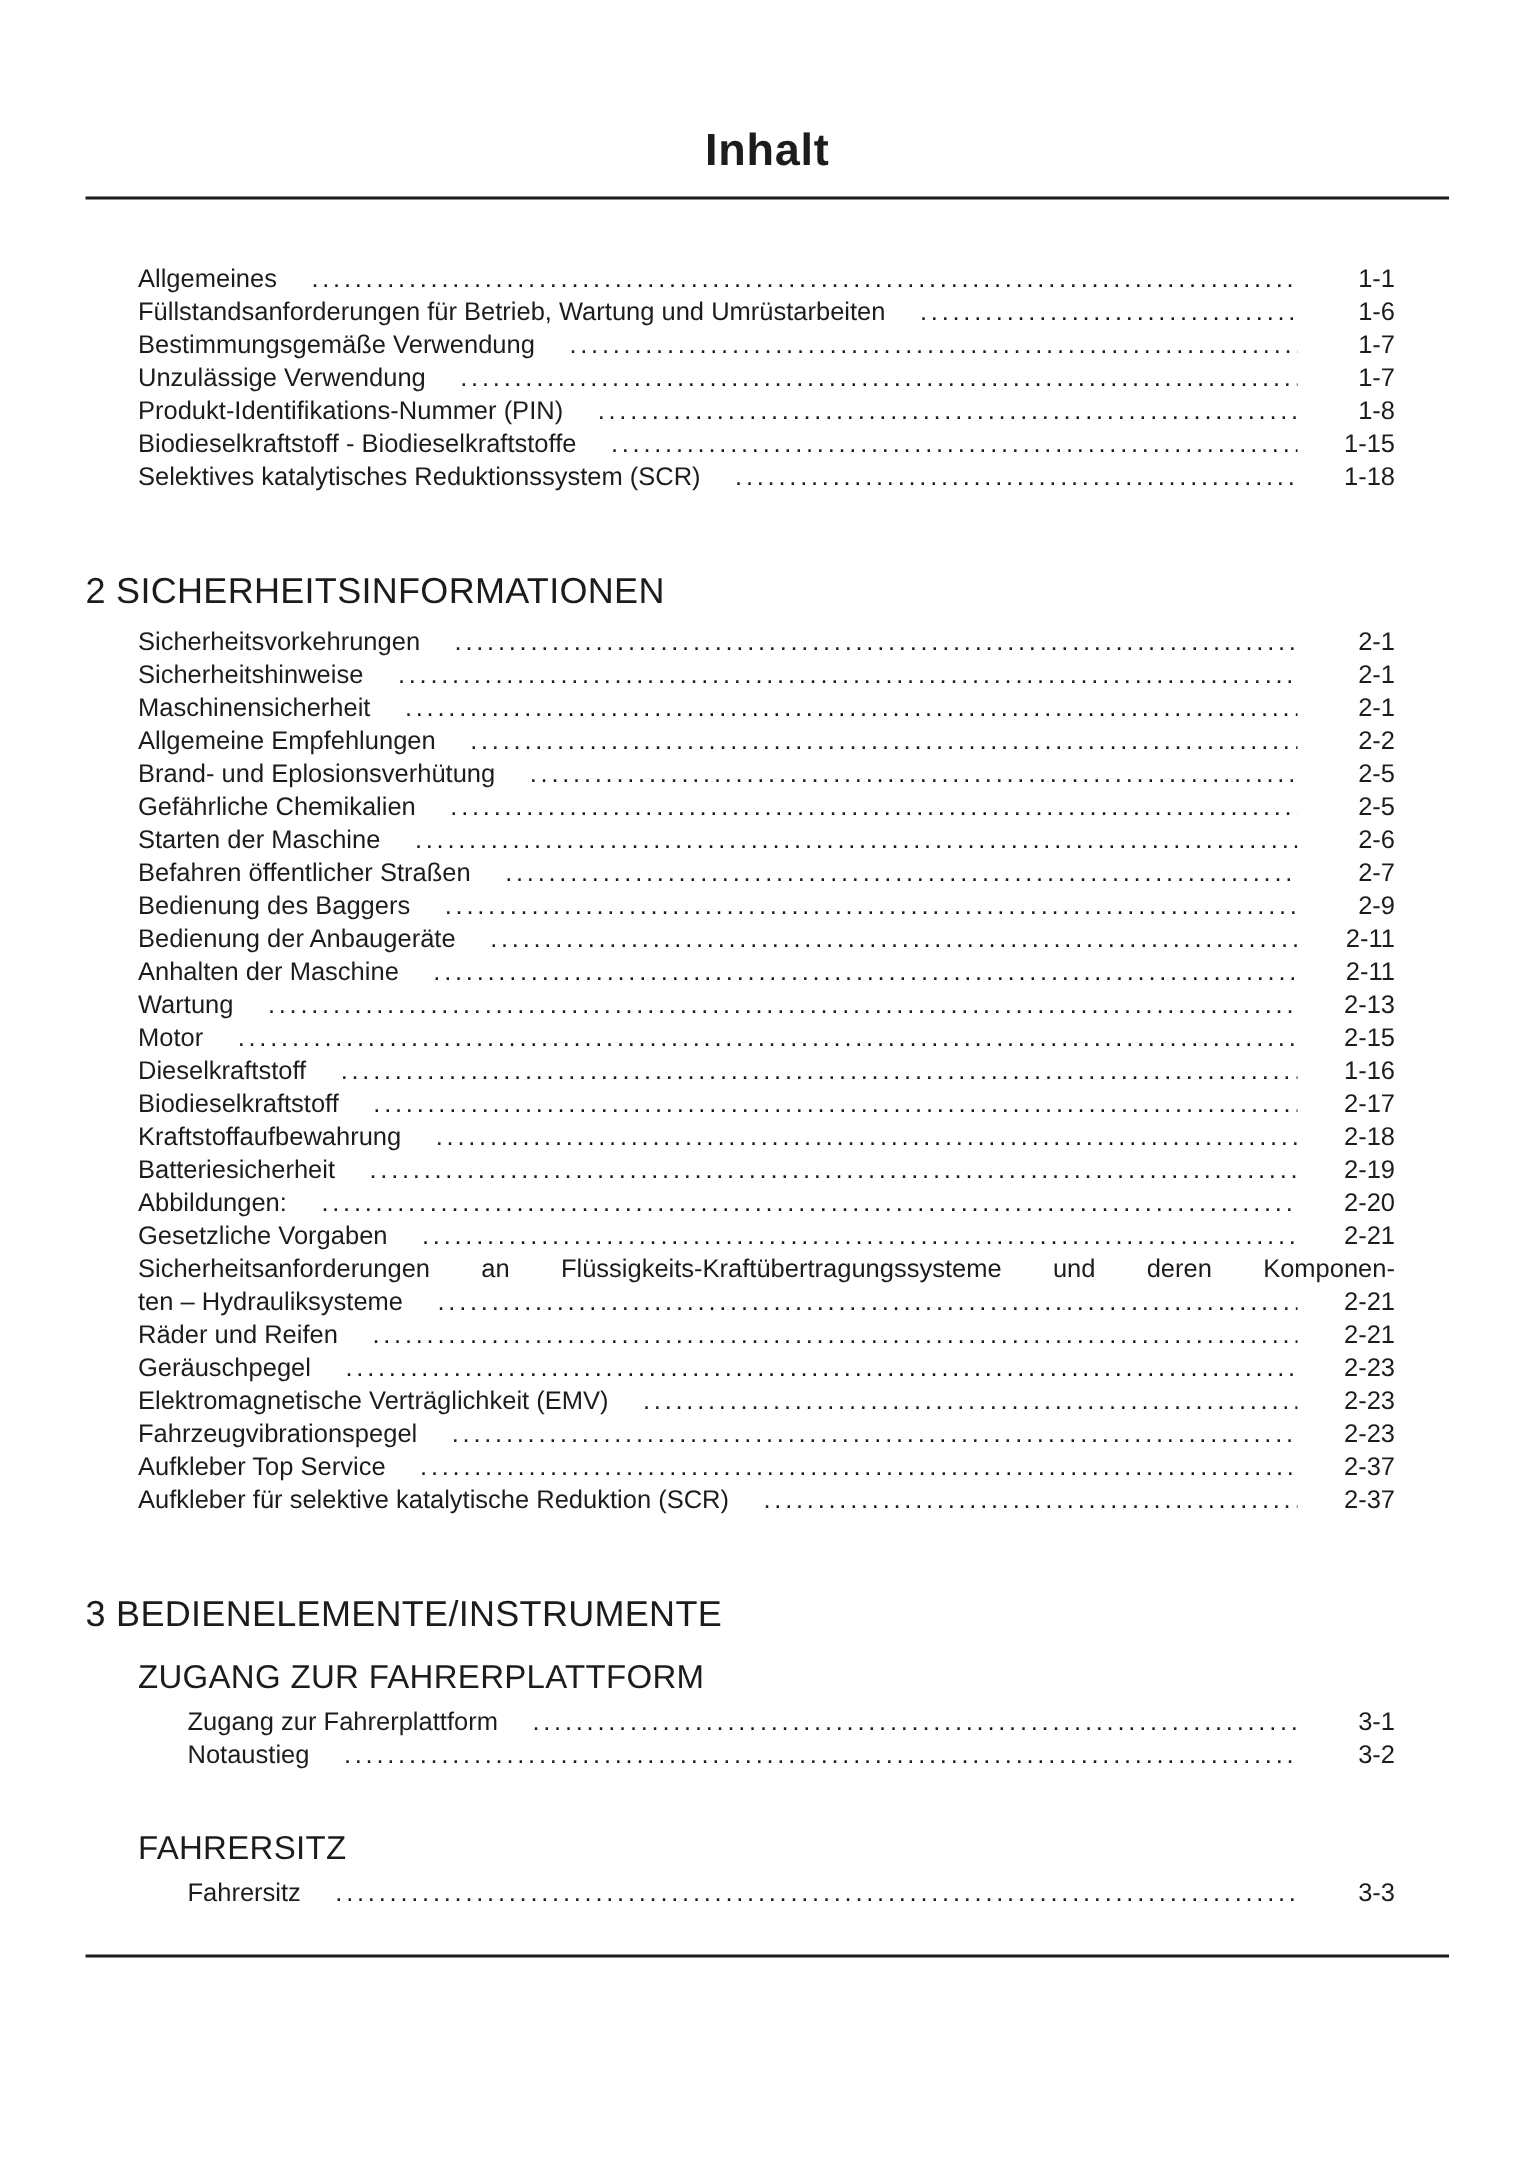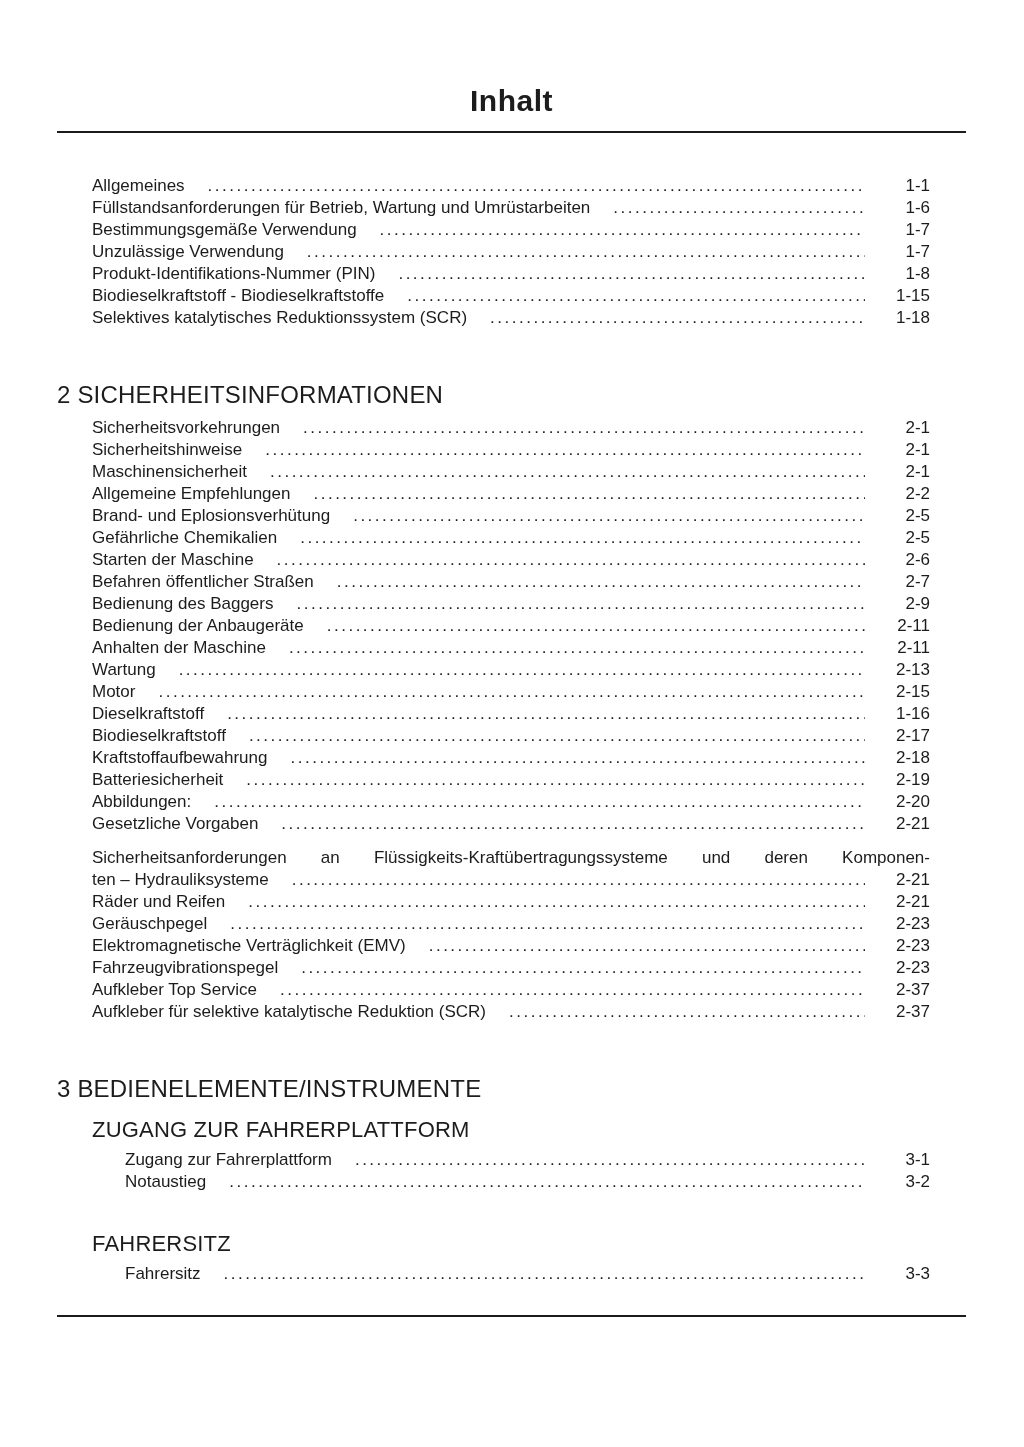--- a/index.html
+++ b/index.html
@@ -99,21 +99,20 @@
     min-width: 40px;
     text-align: right;
     white-space: nowrap;
   }
   .entry-preline {
     font-size: 17px;
     line-height: 22px;
     padding-right: 36px;
     text-align: justify;
     text-align-last: justify;
-    margin-top: 12px;
   }
 </style>
 </head>
 <body>
 
 <div class="page">
   <h1 class="doc-title">Inhalt</h1>
   <hr class="rule">
   <div id="toc">
       <section class="toc-section">

